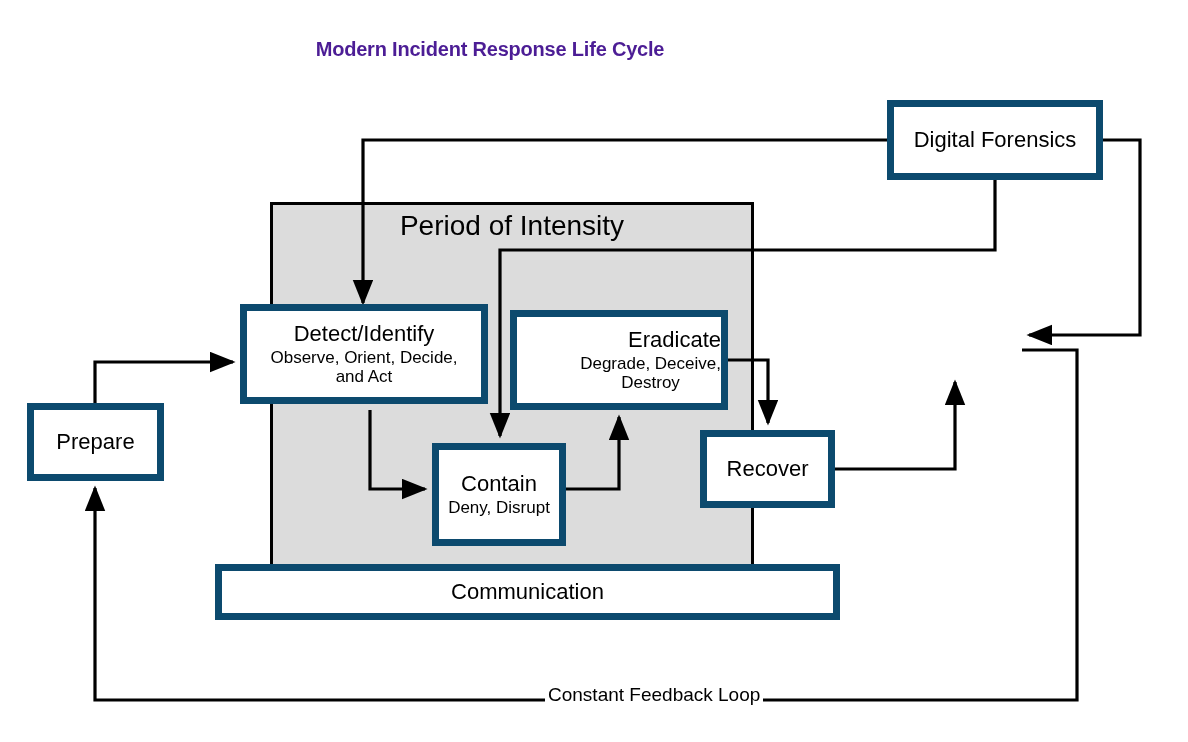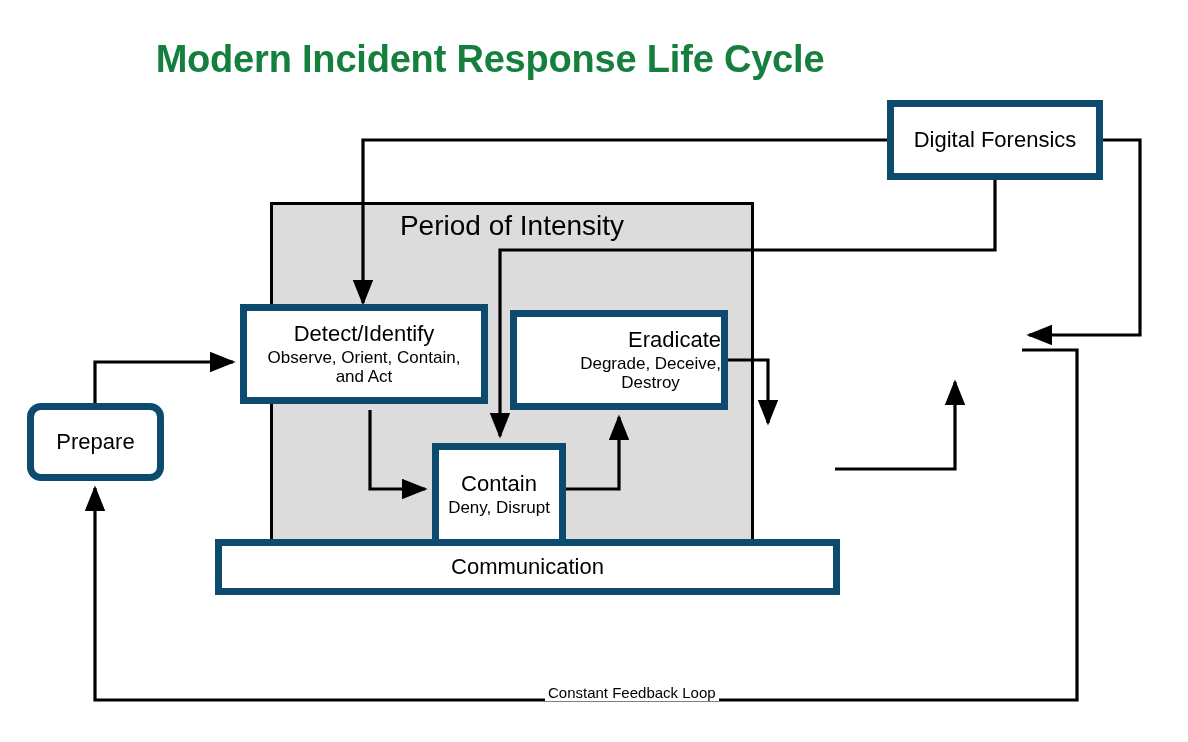--- a/index.html
+++ b/index.html
@@ -14,23 +14,23 @@
     background: #ffffff;
     font-family: "Liberation Sans", sans-serif;
     overflow: hidden;
   }
   #diagram-title {
     position: absolute;
     left: 0;
     top: 38px;
     width: 980px;
     text-align: center;
-    font-size: 38px;
+    font-size: 20px;
     font-weight: bold;
-    color: #15803d;
+    color: #4c1d95;
     letter-spacing: -0.2px;
   }
   svg#diagram-svg {
     position: absolute;
     left: 0;
     top: 0;
     width: 1188px;
     height: 742px;
   }
   .node-box {
@@ -71,31 +71,31 @@
     top: 210px;
     width: 484px;
     text-align: center;
     font-size: 28px;
     color: #000000;
   }
   #box-detect { left: 240px; top: 304px; width: 248px; height: 100px; }
   #box-eradicate { left: 510px; top: 310px; width: 218px; height: 100px; align-items: flex-end; }
   #box-contain { left: 432px; top: 443px; width: 134px; height: 103px; }
   #box-recover { left: 700px; top: 430px; width: 135px; height: 78px; }
-  #box-prepare { left: 27px; top: 403px; width: 137px; height: 78px; border-radius: 14px; }
+  #box-prepare { left: 27px; top: 403px; width: 137px; height: 78px; }
   #box-lessons { left: 888px; top: 295px; width: 134px; height: 80px; }
   #box-forensics { left: 887px; top: 100px; width: 216px; height: 80px; }
-  #box-communication { left: 215px; top: 539px; width: 625px; height: 56px; }
+  #box-communication { left: 215px; top: 564px; width: 625px; height: 56px; }
   #feedback-label {
     position: absolute;
     left: 545px;
     top: 684px;
     background: #ffffff;
     padding: 0 3px;
-    font-size: 15px;
+    font-size: 19px;
     color: #000000;
     white-space: nowrap;
   }
 </style>
 </head>
 <body>
 
 <div id="page">
 
   <div id="diagram-title">Modern Incident Response Life Cycle</div>
@@ -131,35 +131,38 @@
       <path d="M1022,350 L1077,350 L1077,700 L95,700 L95,488" marker-end="url(#arrowhead)"></path>
     </g>
   </svg>
 
   <div class="node-box" id="box-prepare">
     <div class="node-title">Prepare</div>
   </div>
 
   <div class="node-box" id="box-detect">
     <div class="node-title">Detect/Identify</div>
-    <div class="node-sub">Observe, Orient, Contain,
+    <div class="node-sub">Observe, Orient, Decide,
 and Act</div>
   </div>
 
   <div class="node-box" id="box-eradicate">
     <div class="node-title">Eradicate</div>
     <div class="node-sub">Degrade, Deceive,
 Destroy</div>
   </div>
 
   <div class="node-box" id="box-contain">
     <div class="node-title">Contain</div>
     <div class="node-sub">Deny, Disrupt</div>
   </div>
 
+  <div class="node-box" id="box-recover">
+    <div class="node-title">Recover</div>
+  </div>
 
 
   <div class="node-box" id="box-forensics">
     <div class="node-title">Digital Forensics</div>
   </div>
 
   <div class="node-box" id="box-communication">
     <div class="node-title">Communication</div>
   </div>
 

